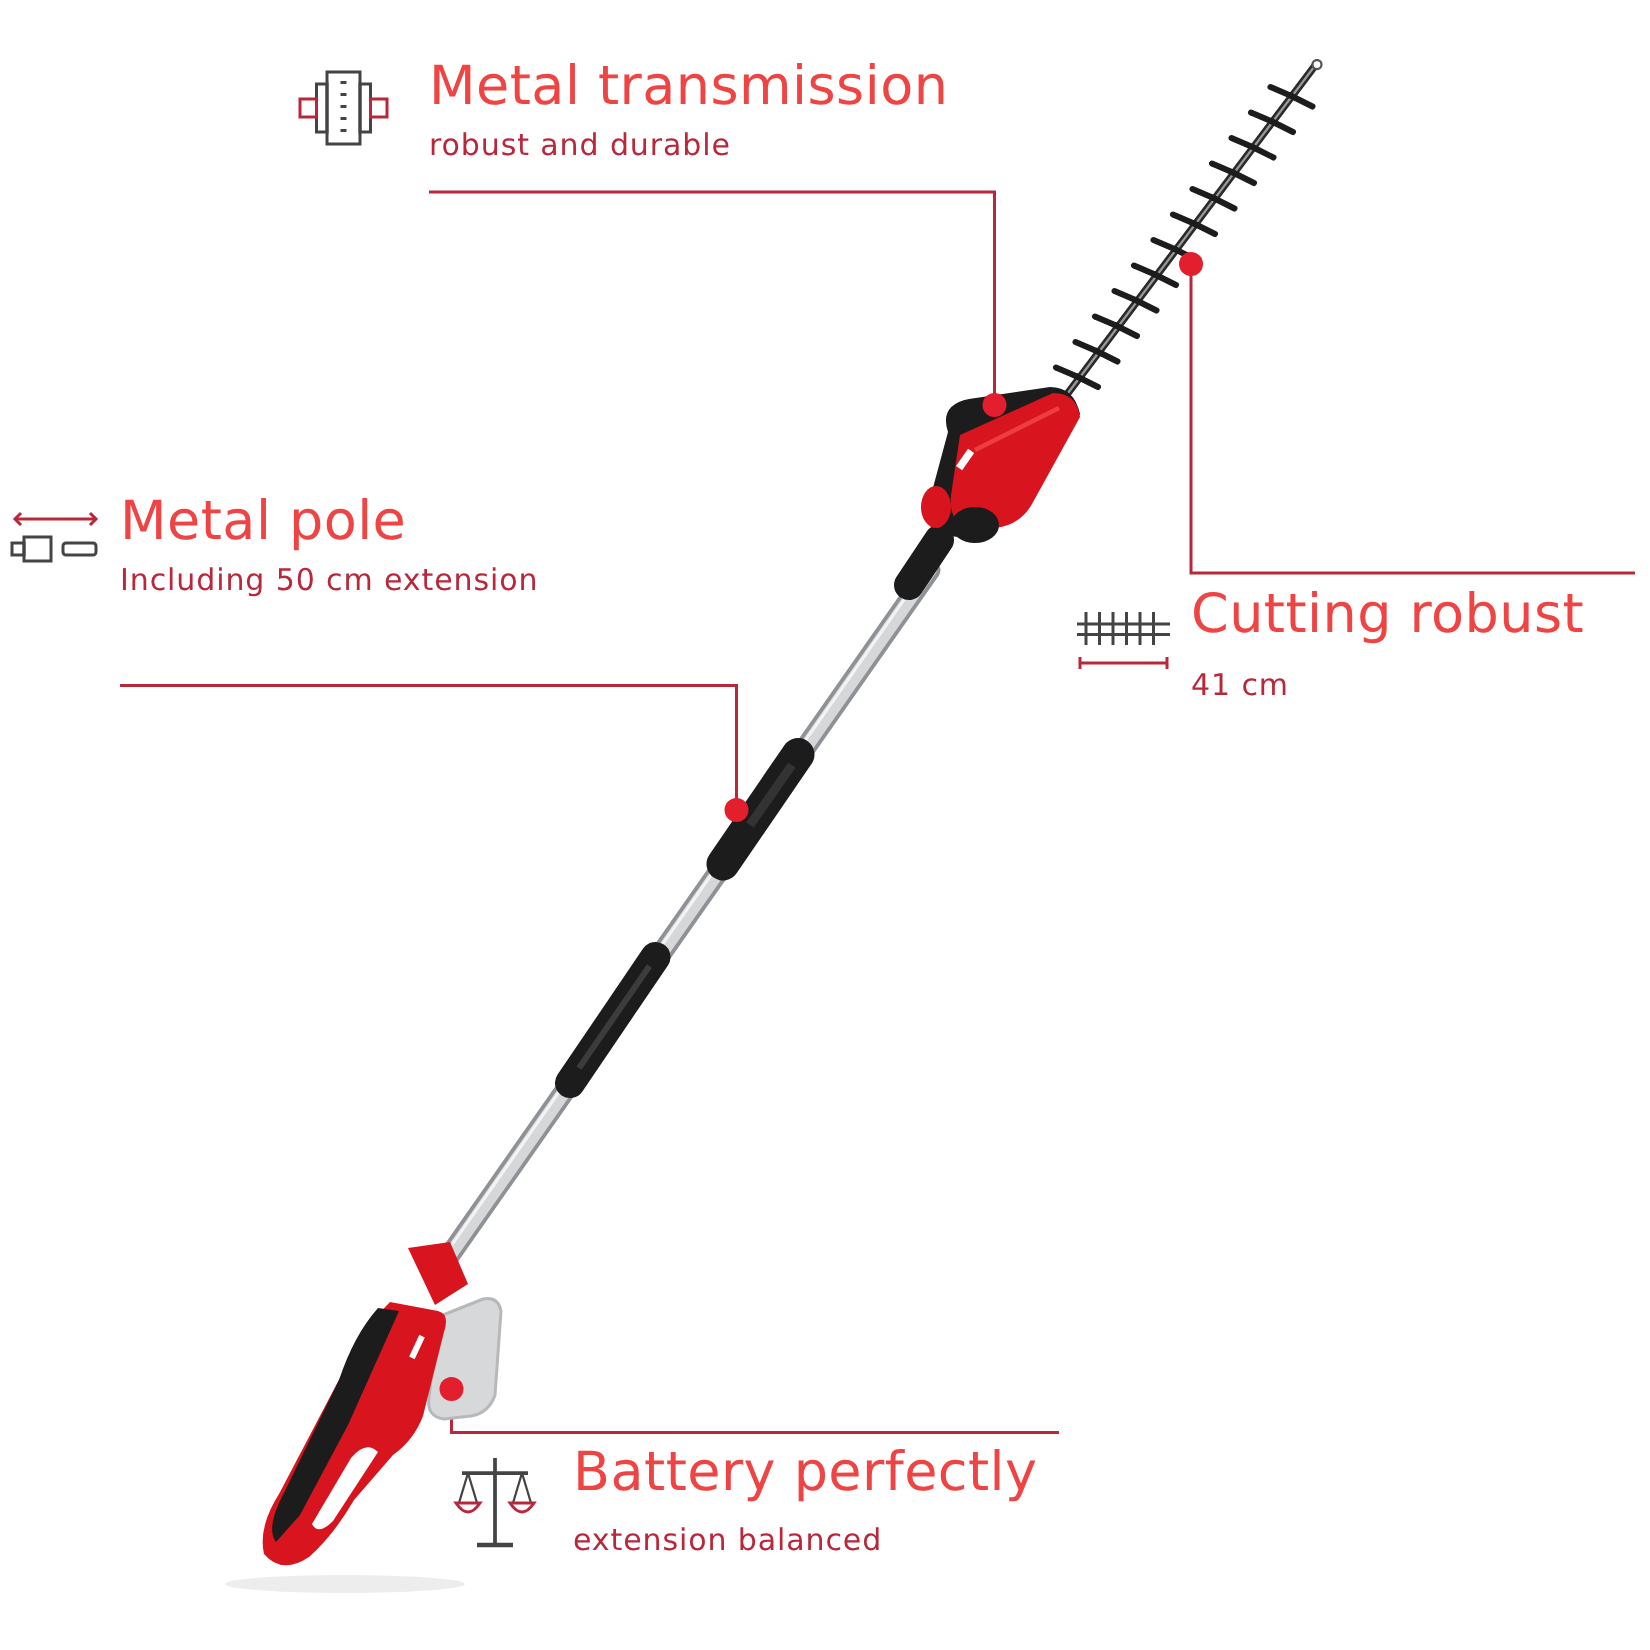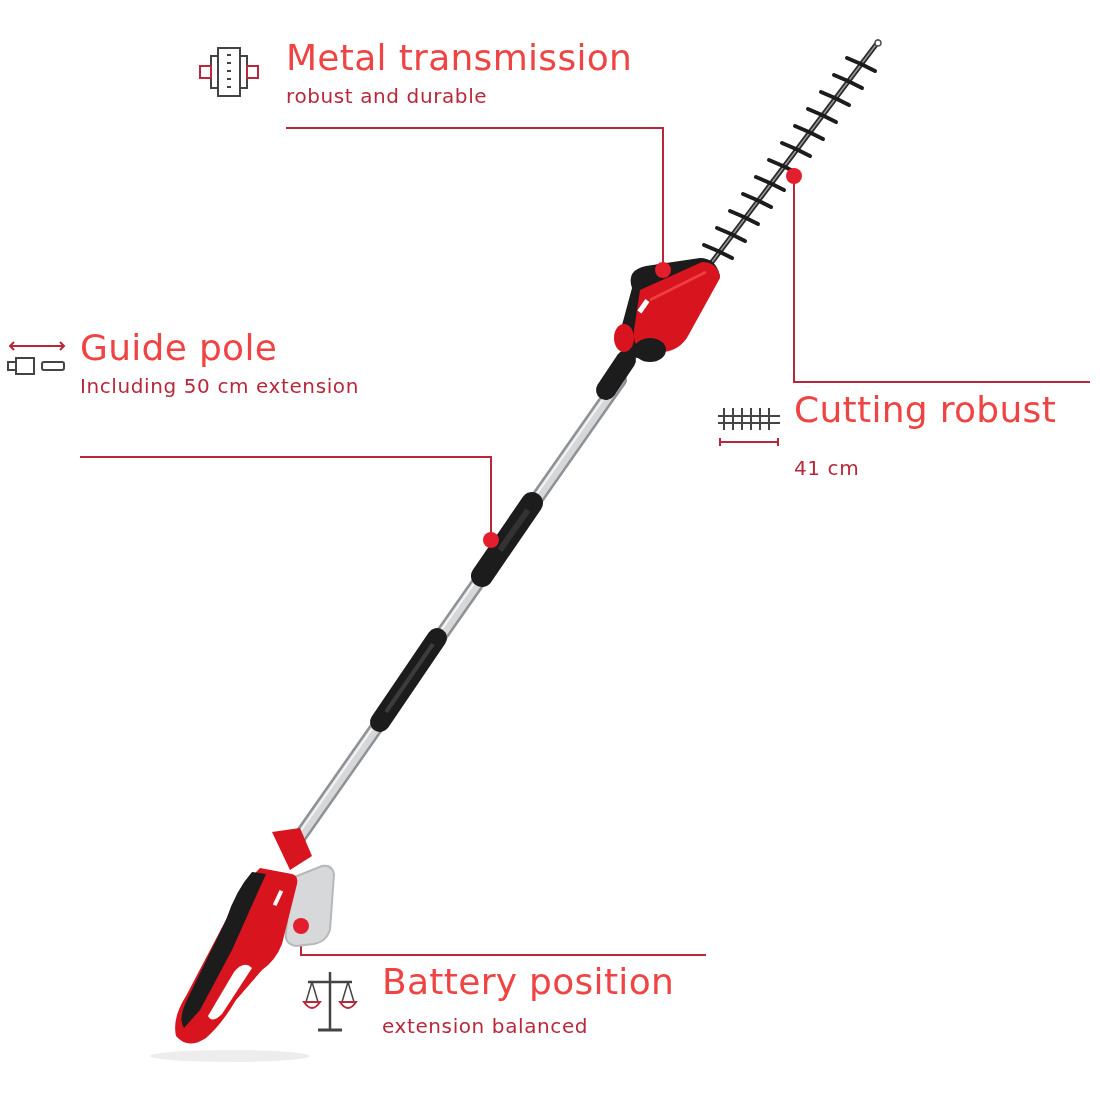--- a/index.html
+++ b/index.html
@@ -127,21 +127,21 @@
   <div class="feature" style="left:6px; top:328px;">
     <svg class="icon" width="62" height="40" viewBox="0 0 62 40" style="left:0; top:10px;">
       <line x1="4" y1="8" x2="58" y2="8" stroke="#b8283a" stroke-width="2"></line>
       <polyline points="8,4 4,8 8,12" fill="none" stroke="#b8283a" stroke-width="2"></polyline>
       <polyline points="54,4 58,8 54,12" fill="none" stroke="#b8283a" stroke-width="2"></polyline>
       <rect x="2" y="24" width="8" height="8" fill="none" stroke="#444" stroke-width="2"></rect>
       <rect x="10" y="20" width="18" height="16" fill="none" stroke="#444" stroke-width="2"></rect>
       <rect x="36" y="24" width="22" height="8" rx="2" fill="none" stroke="#444" stroke-width="2"></rect>
     </svg>
     <div style="position:absolute; left:74px; top:0;">
-      <div class="title">Guide pole</div>
+      <div class="title">Metal pole</div>
       <div class="sub">Including 50 cm extension</div>
     </div>
   </div>
 
   <div class="feature" style="left:716px; top:390px;">
     <svg class="icon" width="66" height="56" viewBox="0 0 66 56" style="left:0; top:6px;">
       <line x1="2" y1="20" x2="64" y2="20" stroke="#444" stroke-width="2"></line>
       <line x1="2" y1="27" x2="64" y2="27" stroke="#444" stroke-width="2"></line>
       <g stroke="#444" stroke-width="2">
         <line x1="8" y1="12" x2="8" y2="34"></line>
@@ -150,35 +150,35 @@
         <line x1="35" y1="12" x2="35" y2="34"></line>
           <line x1="44" y1="12" x2="44" y2="34"></line>
           <line x1="53" y1="12" x2="53" y2="34"></line>
       </g>
       <line x1="4" y1="46" x2="62" y2="46" stroke="#b8283a" stroke-width="2"></line>
       <line x1="4" y1="42" x2="4" y2="50" stroke="#b8283a" stroke-width="2"></line>
       <line x1="62" y1="42" x2="62" y2="50" stroke="#b8283a" stroke-width="2"></line>
     </svg>
     <div style="position:absolute; left:78px; top:0;">
       <div class="title">Cutting robust</div>
-      <div class="sub" style="margin-top:20px;">41 cm</div>
+      <div class="sub" style="margin-top:8px;">41 cm</div>
     </div>
   </div>
 
   <div class="feature" style="left:300px; top:962px;">
     <svg class="icon" width="60" height="70" viewBox="0 0 60 70" style="left:0; top:6px;">
       <line x1="30" y1="4" x2="30" y2="62" stroke="#444" stroke-width="2.5"></line>
       <line x1="8" y1="14" x2="52" y2="14" stroke="#444" stroke-width="2.5"></line>
       <line x1="18" y1="62" x2="42" y2="62" stroke="#444" stroke-width="3"></line>
       <line x1="12" y1="14" x2="6" y2="34" stroke="#444" stroke-width="1.5"></line>
       <line x1="12" y1="14" x2="18" y2="34" stroke="#444" stroke-width="1.5"></line>
       <line x1="48" y1="14" x2="42" y2="34" stroke="#444" stroke-width="1.5"></line>
       <line x1="48" y1="14" x2="54" y2="34" stroke="#444" stroke-width="1.5"></line>
       <path d="M4,34 Q12,46 20,34 Z" fill="none" stroke="#b8283a" stroke-width="2"></path>
       <path d="M40,34 Q48,46 56,34 Z" fill="none" stroke="#b8283a" stroke-width="2"></path>
     </svg>
     <div style="position:absolute; left:82px; top:0;">
-      <div class="title">Battery position</div>
+      <div class="title">Battery perfectly</div>
       <div class="sub" style="margin-top:6px;">extension balanced</div>
     </div>
   </div>
 
 </div>
 
 </body></html>

